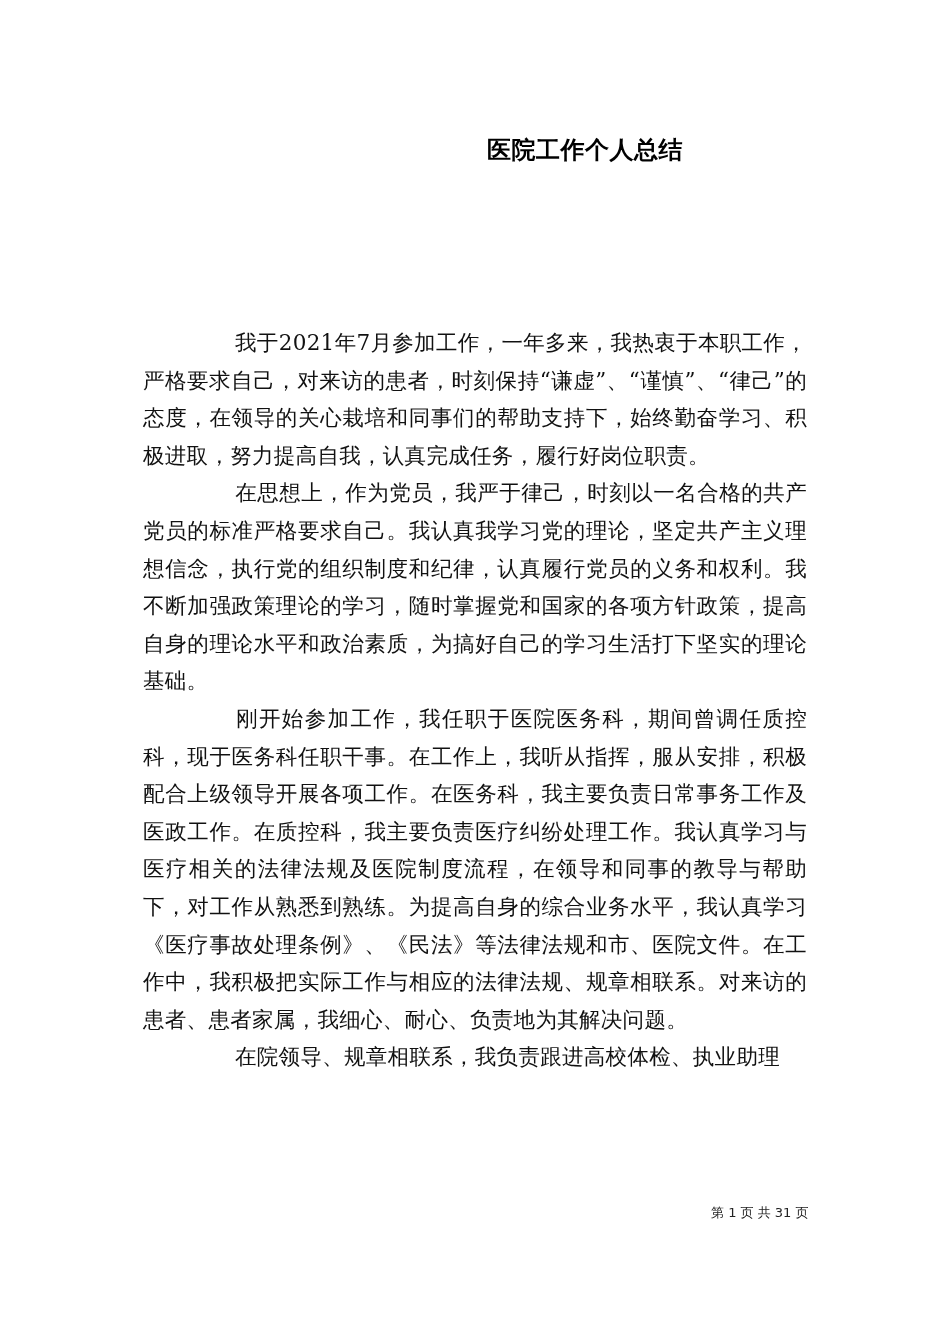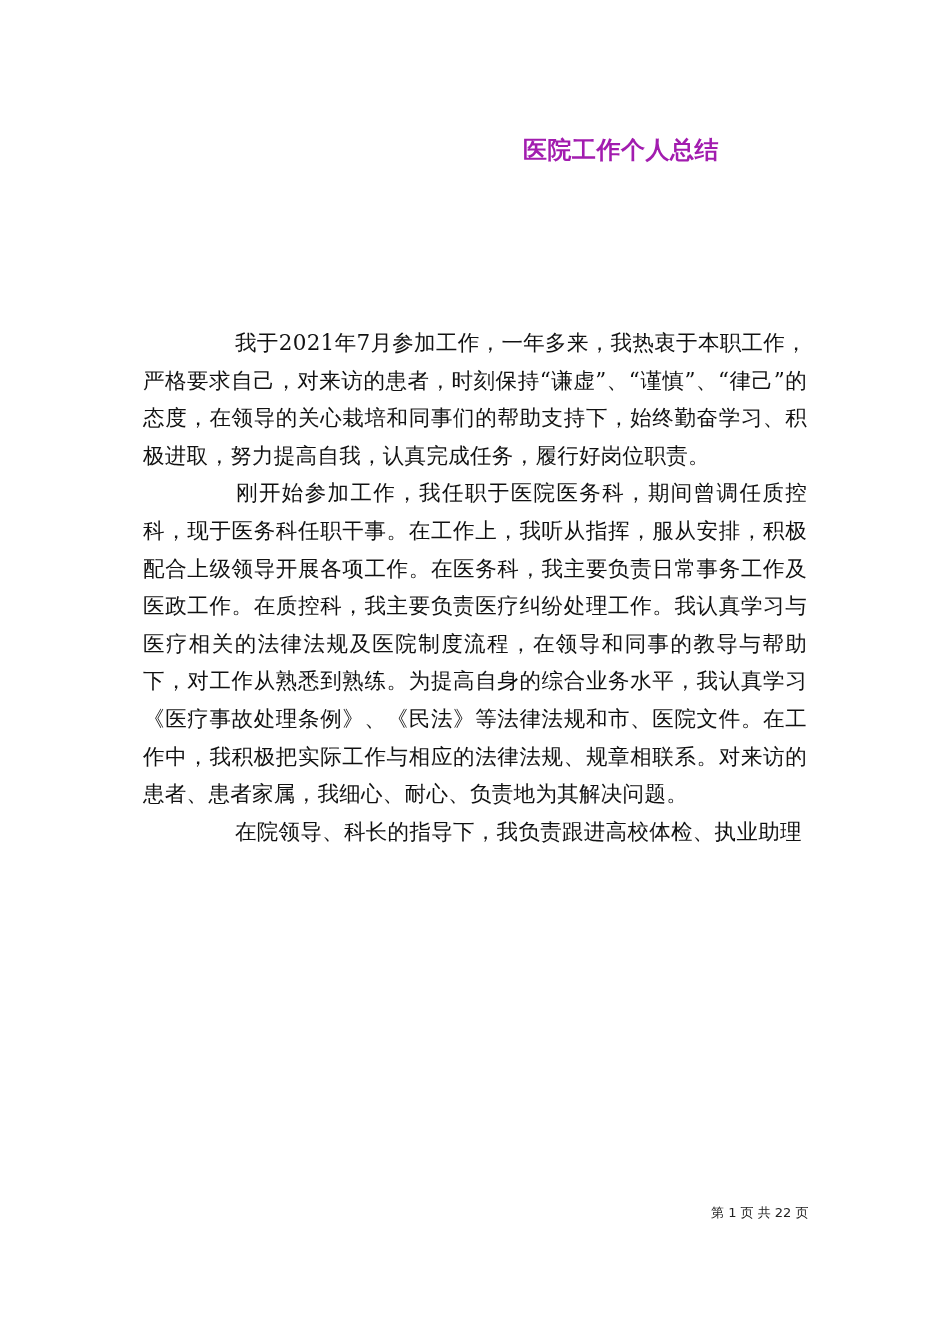--- a/index.html
+++ b/index.html
@@ -22,25 +22,24 @@
       height: 1344px;
       background: #ffffff;
     }
     .doc-title {
       position: absolute;
       left: 487px;
       top: 134px;
       font-family: "DejaVu Sans", "Liberation Sans", sans-serif;
       font-size: 24px;
       font-weight: bold;
-      color: #a21caf;
+      color: #000000;
       letter-spacing: 0.5px;
       white-space: nowrap;
       line-height: 32px;
-      margin-left: 36px;
     }
     .body-text {
       position: absolute;
       left: 143px;
       top: 324px;
       width: 664px;
     }
     .para {
       margin: 0;
       font-size: 21.5px;
@@ -66,19 +65,20 @@
   </style>
 </head>
 <body>
 
 <div class="page">
 
   <div class="doc-title">医院工作个人总结</div>
 
   <div class="body-text">
     <p class="para"><span class="indent"></span><span>我于2021年7月参加工作，一年多来，我热衷于本职工作，严格要求自己，对来访的患者，时刻保持“谦虚”、“谨慎”、“律己”的态度，在领导的关心栽培和同事们的帮助支持下，始终勤奋学习、积极进取，努力提高自我，认真完成任务，履行好岗位职责。</span></p>
+    <p class="para"><span class="indent"></span><span>在思想上，作为党员，我严于律己，时刻以一名合格的共产党员的标准严格要求自己。我认真我学习党的理论，坚定共产主义理想信念，执行党的组织制度和纪律，认真履行党员的义务和权利。我不断加强政策理论的学习，随时掌握党和国家的各项方针政策，提高自身的理论水平和政治素质，为搞好自己的学习生活打下坚实的理论基础。</span></p>
     <p class="para"><span class="indent"></span><span>刚开始参加工作，我任职于医院医务科，期间曾调任质控科，现于医务科任职干事。在工作上，我听从指挥，服从安排，积极配合上级领导开展各项工作。在医务科，我主要负责日常事务工作及医政工作。在质控科，我主要负责医疗纠纷处理工作。我认真学习与医疗相关的法律法规及医院制度流程，在领导和同事的教导与帮助下，对工作从熟悉到熟练。为提高自身的综合业务水平，我认真学习《医疗事故处理条例》、《民法》等法律法规和市、医院文件。在工作中，我积极把实际工作与相应的法律法规、规章相联系。对来访的患者、患者家属，我细心、耐心、负责地为其解决问题。</span></p>
-    <p class="para"><span class="indent"></span><span>在院领导、科长的指导下，我负责跟进高校体检、执业助理</span></p>
+    <p class="para"><span class="indent"></span><span>在院领导、规章相联系，我负责跟进高校体检、执业助理</span></p>
   </div>
 
-  <div class="page-footer">第 1 页 共 22 页</div>
+  <div class="page-footer">第 1 页 共 31 页</div>
 
 </div>
 
 </body></html>

